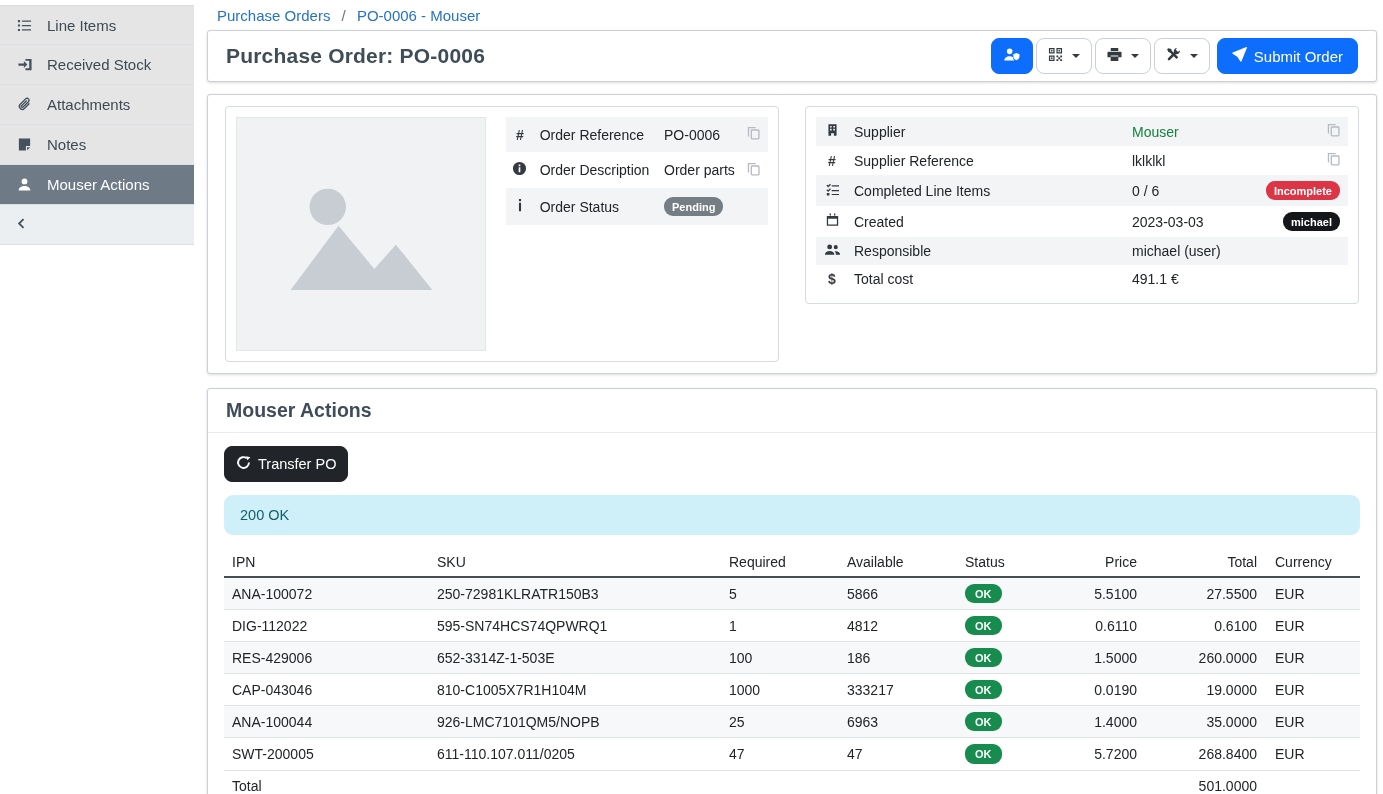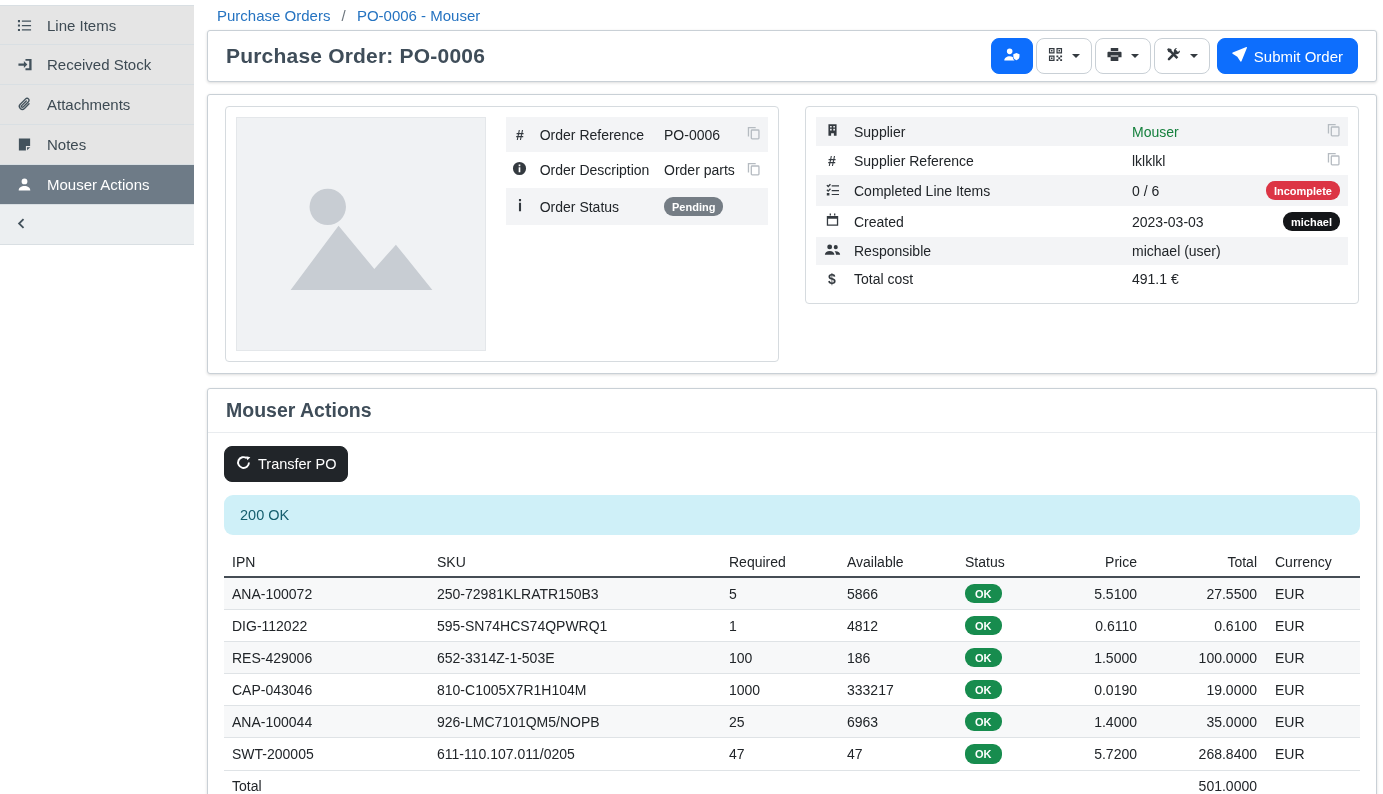--- a/index.html
+++ b/index.html
@@ -377,21 +377,21 @@
               <td class="r">0.6100</td>
               <td>EUR</td>
             </tr>
             <tr>
               <td>RES-429006</td>
               <td>652-3314Z-1-503E</td>
               <td>100</td>
               <td>186</td>
               <td><span class="badge b-green">OK</span></td>
               <td class="r">1.5000</td>
-              <td class="r">100.0000</td>
+              <td class="r">260.0000</td>
               <td>EUR</td>
             </tr>
             <tr>
               <td>CAP-043046</td>
               <td>810-C1005X7R1H104M</td>
               <td>1000</td>
               <td>333217</td>
               <td><span class="badge b-green">OK</span></td>
               <td class="r">0.0190</td>
               <td class="r">19.0000</td>

